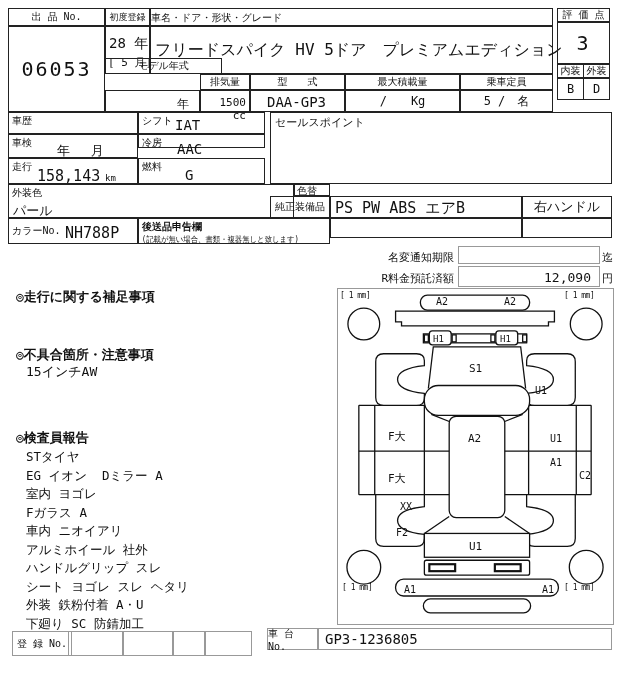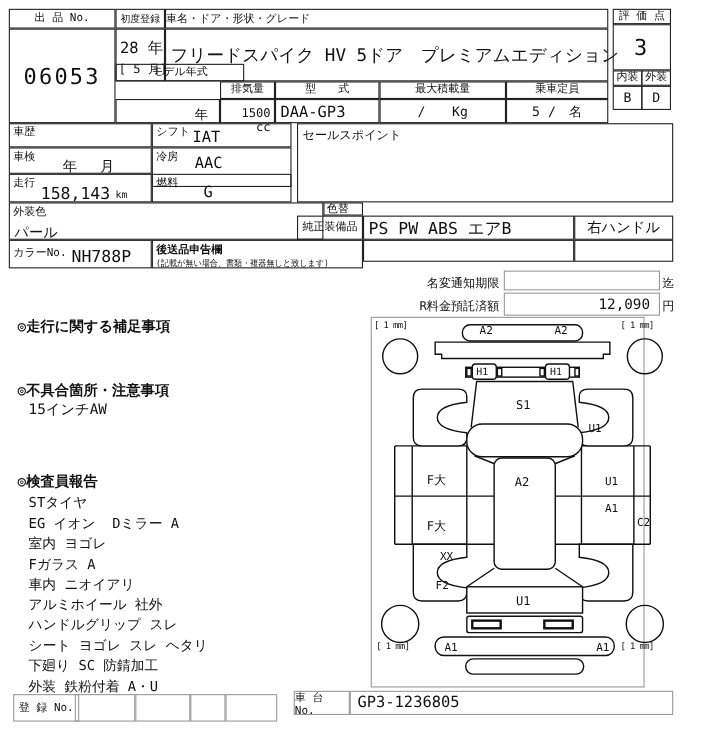--- a/index.html
+++ b/index.html
@@ -34,21 +34,21 @@
 <div class="abs b nw" style="left:150px;top:26px;width:403px;height:48px;font-size:16px;display:flex;align-items:center;padding-left:4px">フリードスパイク HV 5ドア　プレミアムエディション</div>
 
 <div class="abs b lb ctr" style="left:105px;top:58px;width:117px;height:16px">モデル年式</div>
 <div class="abs b lb ctr" style="left:200px;top:74px;width:50px;height:16px">排気量</div>
 <div class="abs b lb ctr nw" style="left:250px;top:74px;width:95px;height:16px">型　　式</div>
 <div class="abs b lb ctr" style="left:345px;top:74px;width:115px;height:16px">最大積載量</div>
 <div class="abs b lb ctr" style="left:460px;top:74px;width:93px;height:16px">乗車定員</div>
 
 <div class="abs b" style="left:105px;top:90px;width:95px;height:22px;font-size:12px;text-align:right;padding:5px 10px 0 0">年</div>
 <div class="abs b" style="left:200px;top:90px;width:50px;height:22px;font-size:11px;text-align:right;padding:5px 3px 0 0">1500 cc</div>
-<div class="abs b" style="left:250px;top:90px;width:95px;height:22px;font-size:14px;padding:3px 0 0 4px">DAA-GP3</div>
+<div class="abs b" style="left:250px;top:90px;width:95px;height:22px;font-size:14px;padding:3px 0 0 16px">DAA-GP3</div>
 <div class="abs b ctr nw" style="left:345px;top:90px;width:115px;height:22px;font-size:12px">/　　Kg</div>
 <div class="abs b ctr nw" style="left:460px;top:90px;width:93px;height:22px;font-size:12px">5 /　名</div>
 
 <div class="abs b lb ctr" style="left:557px;top:8px;width:53px;height:14px">評 価 点</div>
 <div class="abs b big ctr" style="left:557px;top:22px;width:53px;height:42px">3</div>
 <div class="abs b lb ctr" style="left:557px;top:64px;width:27px;height:14px">内装</div>
 <div class="abs b lb ctr" style="left:583px;top:64px;width:27px;height:14px">外装</div>
 <div class="abs b ctr" style="left:557px;top:78px;width:27px;height:22px;font-size:12px">B</div>
 <div class="abs b ctr" style="left:583px;top:78px;width:27px;height:22px;font-size:12px">D</div>
 
@@ -56,21 +56,21 @@
   <span class="lb abs" style="left:3px;top:2px">車歴</span>
 </div>
 <div class="abs b" style="left:138px;top:112px;width:127px;height:22px">
   <span class="lb abs" style="left:3px;top:2px">シフト</span>
   <span class="abs" style="left:36px;top:4px;font-size:14px">IAT</span>
 </div>
 <div class="abs b" style="left:8px;top:134px;width:130px;height:24px">
   <span class="lb abs" style="left:3px;top:2px">車検</span>
   <span class="abs nw" style="left:48px;top:7px;font-size:13px">年　 月</span>
 </div>
-<div class="abs b" style="left:138px;top:134px;width:127px;height:36px">
+<div class="abs b" style="left:138px;top:134px;width:127px;height:14px">
   <span class="lb abs" style="left:3px;top:2px">冷房</span>
   <span class="abs" style="left:38px;top:6px;font-size:14px">AAC</span>
 </div>
 <div class="abs b" style="left:8px;top:158px;width:130px;height:26px">
   <span class="lb abs" style="left:3px;top:2px">走行</span>
   <span class="abs" style="left:28px;top:8px;font-size:15px">158,143</span>
   <span class="abs" style="left:96px;top:14px;font-size:9px">km</span>
 </div>
 <div class="abs b" style="left:138px;top:158px;width:127px;height:26px">
   <span class="lb abs" style="left:3px;top:2px">燃料</span>
@@ -112,25 +112,25 @@
 <div class="abs note-title" style="left:16px;top:429px">◎検査員報告</div>
 <div class="abs" style="left:26px;top:448px">
   <div class="rep">STタイヤ</div>
   <div class="rep">EG イオン  Dミラー A</div>
   <div class="rep">室内 ヨゴレ</div>
   <div class="rep">Fガラス A</div>
   <div class="rep">車内 ニオイアリ</div>
   <div class="rep">アルミホイール 社外</div>
   <div class="rep">ハンドルグリップ スレ</div>
   <div class="rep">シート ヨゴレ スレ ヘタリ</div>
+  <div class="rep">外装 鉄粉付着 A・U</div>
   <div class="rep">下廻り SC 防錆加工</div>
-  <div class="rep">外装 鉄粉付着 A・U</div>
-</div>
-
-<div class="abs bg" style="left:337px;top:288px;width:249px;height:337px">
+</div>
+
+<div class="abs bg" style="left:337px;top:288px;width:277px;height:337px">
   <svg viewBox="0 0 277 337" width="275" height="335">
     <g stroke="#111" fill="none" stroke-width="1.3">
 
       <circle cx="26" cy="35" r="16"></circle>
         <circle cx="250" cy="35" r="16"></circle>
       <circle cx="26" cy="280" r="17"></circle>
         <circle cx="250" cy="280" r="17"></circle>
 
       <rect x="83" y="6" width="110" height="15" rx="7"></rect>
 

